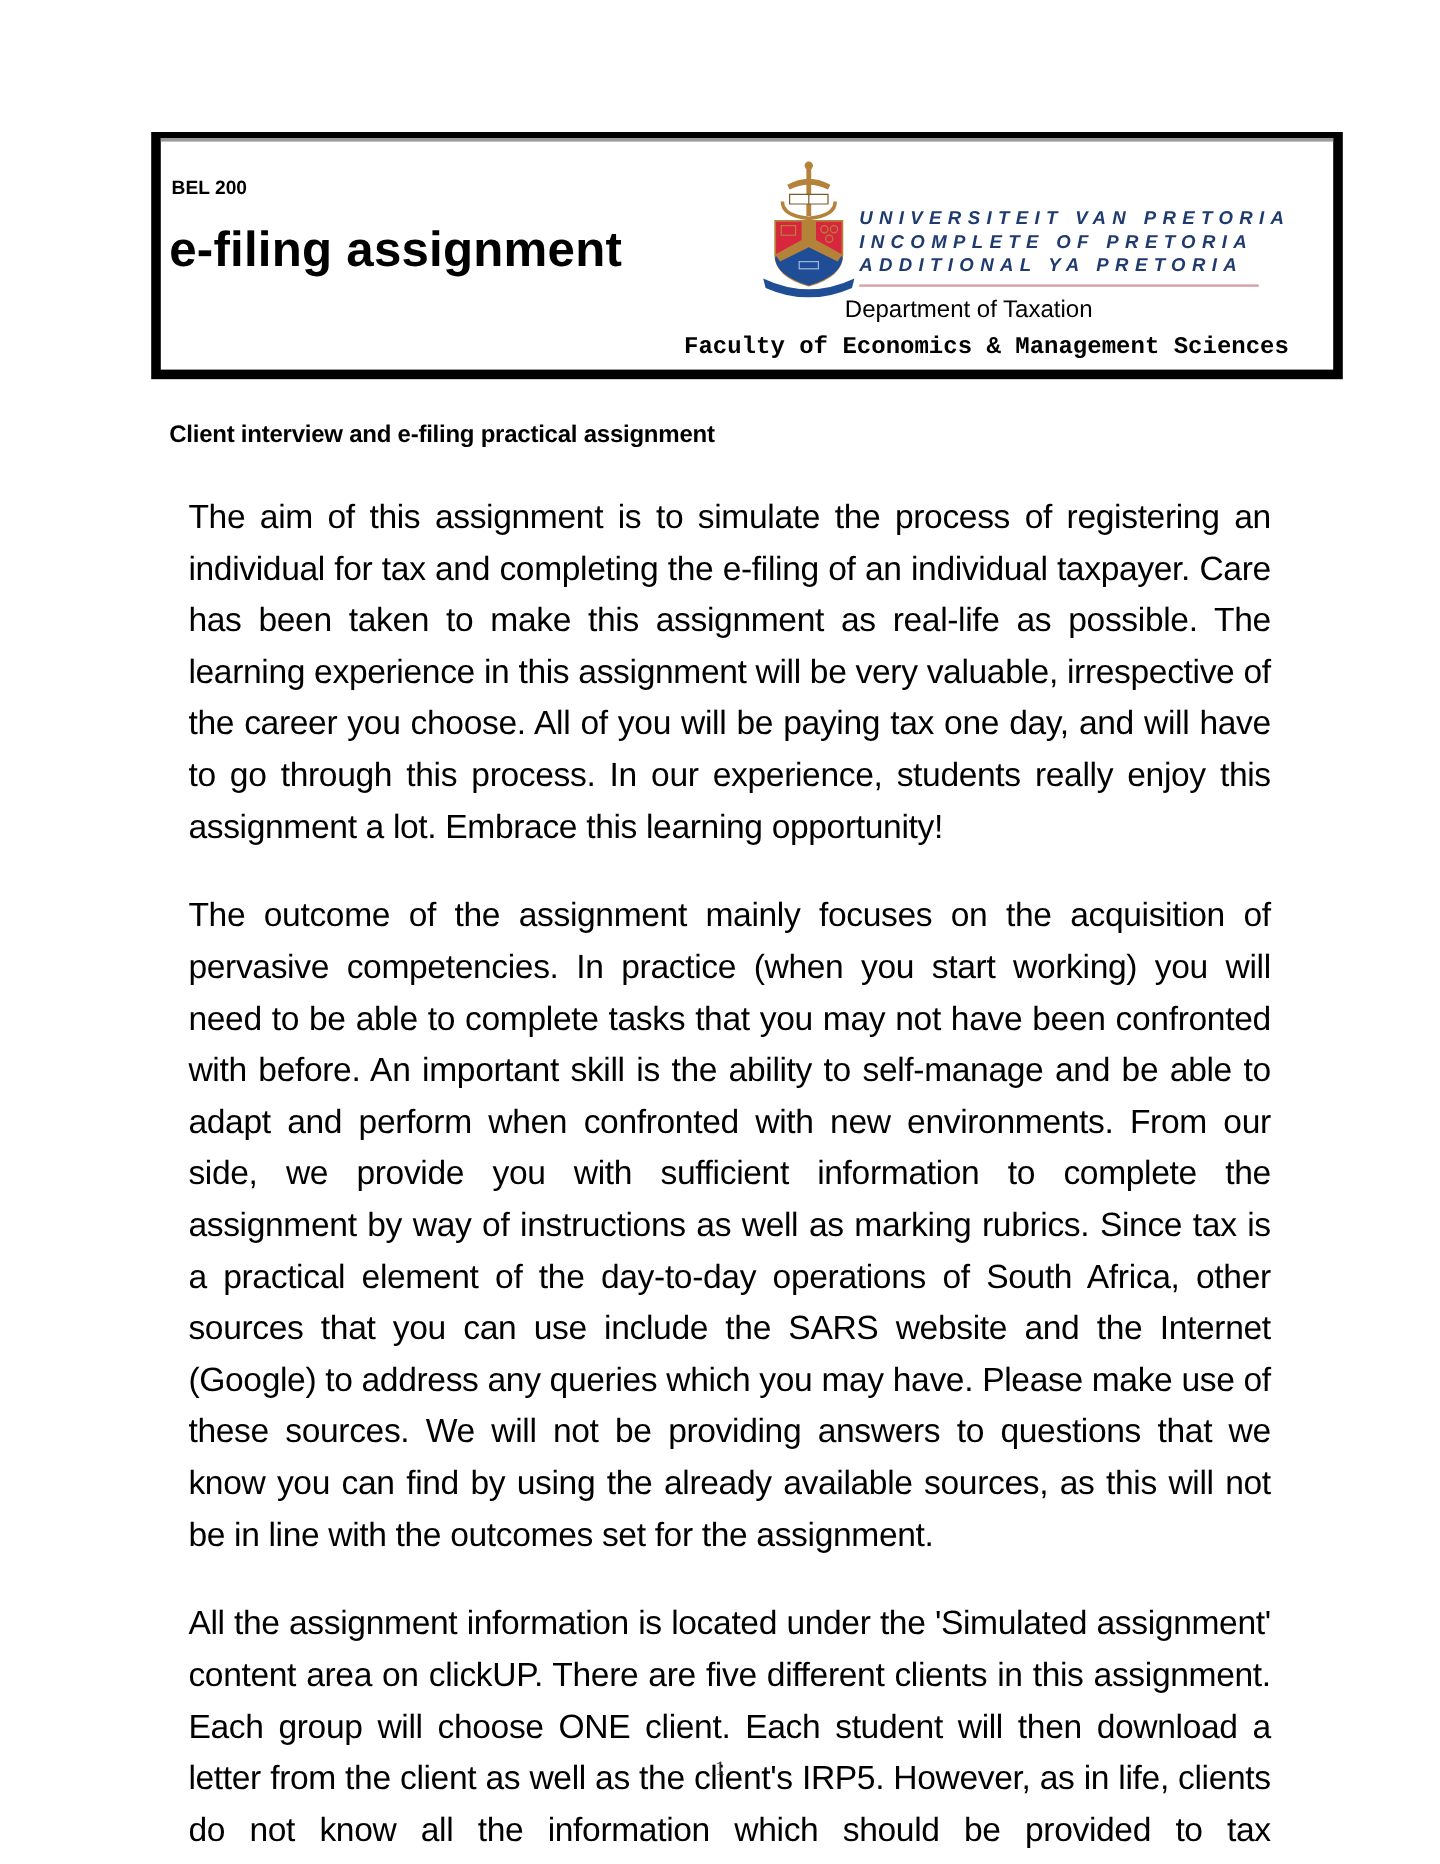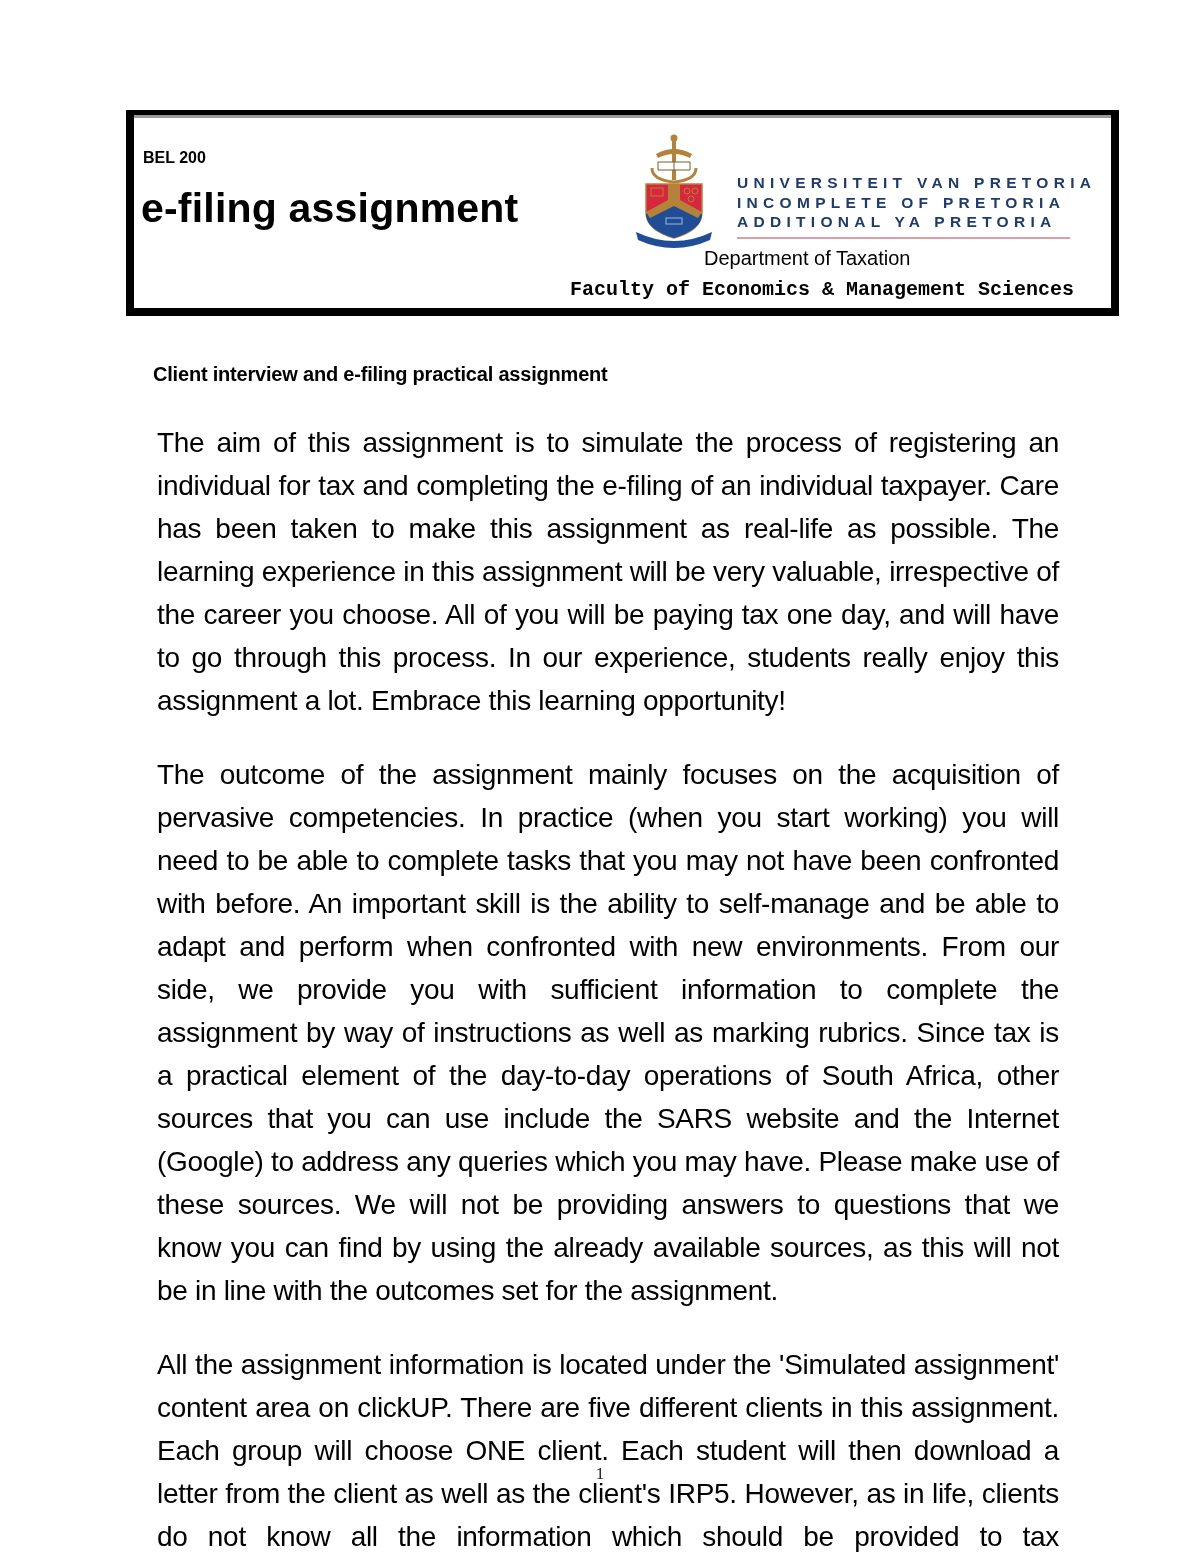--- a/index.html
+++ b/index.html
@@ -11,28 +11,28 @@
     box-sizing: border-box; background: #000;
   }
   .header-inner {
     position: absolute; left: 8px; top: 5px; right: 8px; bottom: 8px;
     background: #fff; border-top: 3px solid #9a9a9a; box-sizing: border-box;
   }
   .course-code { position: absolute; left: 143px; top: 121px; font-size: 16px; font-weight: bold; margin-top: 28px; }
   .doc-title { position: absolute; left: 141px; top: 185px; font-size: 41px; font-weight: bold; letter-spacing: 0.2px; }
 
   .crest { position: absolute; left: 632px; top: 132px; width: 84px; height: 116px; }
-  .uni-names { position: absolute; left: 737px; top: 173px; width: 333px; }
+  .uni-names { position: absolute; left: 716px; top: 173px; width: 333px; font-style: italic; }
   .uni-line { font-size: 15.5px; font-weight: bold; color: #1f3a6e; letter-spacing: 5.3px; line-height: 19.5px; white-space: nowrap; }
   .uni-rule { height: 2px; background: #d9a0a8; margin-top: 5px; width: 333px; }
   .dept { position: absolute; left: 704px; top: 247px; font-size: 20px; font-weight: normal; }
   .faculty { position: absolute; left: 570px; top: 278px; font-size: 20px; font-weight: bold; font-family: Liberation Mono, monospace; }
 
   .content { position: absolute; left: 141px; top: 347px; width: 918px; }
-  .section-title { font-size: 20px; font-weight: bold; line-height: 31px; margin: 12px; letter-spacing: -0.2px; }
+  .section-title { font-size: 20px; font-weight: bold; line-height: 31px; margin: 0; letter-spacing: -0.2px; }
   .para { font-size: 28px; line-height: 43px; text-align: justify; margin: 31px 0 0 16px; letter-spacing: -0.3px; }
   .para b { font-weight: bold; text-decoration: underline; }
 
   .page-number { position: absolute; left: 0; width: 1200px; top: 1464px; text-align: center;
                  font-family: "Liberation Serif", serif; font-size: 17px; color: #222; }
 </style>
 </head>
 <body>
 
 <div class="header-box">

